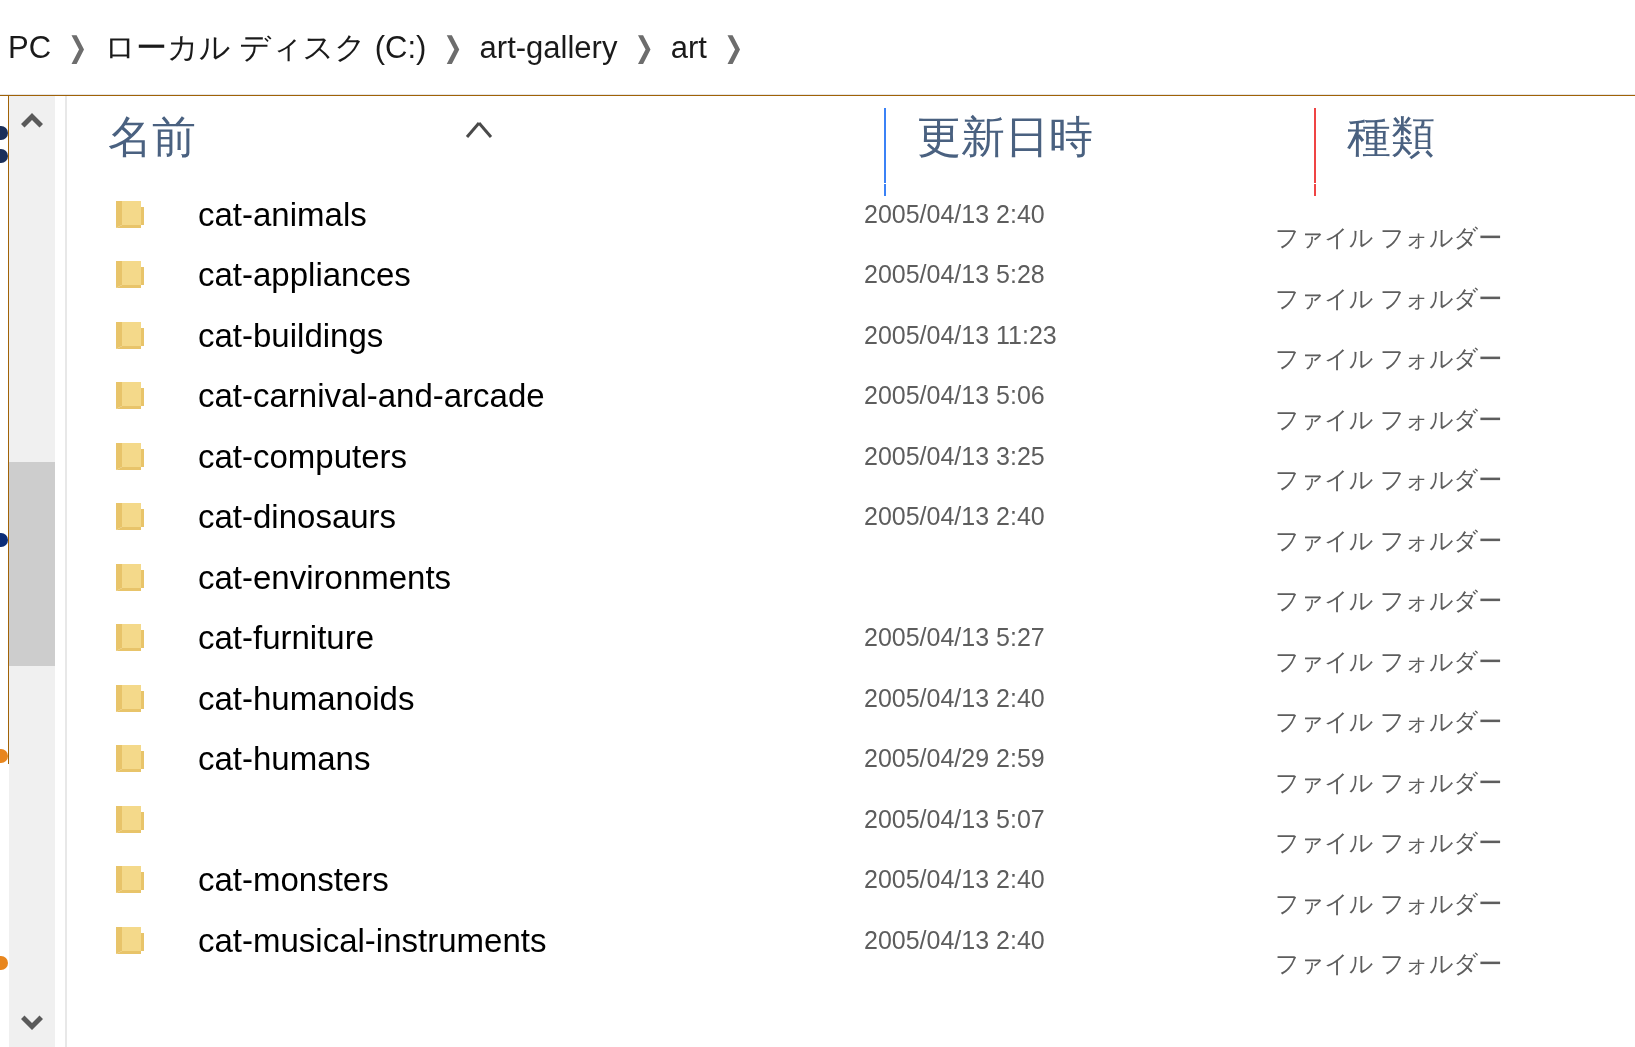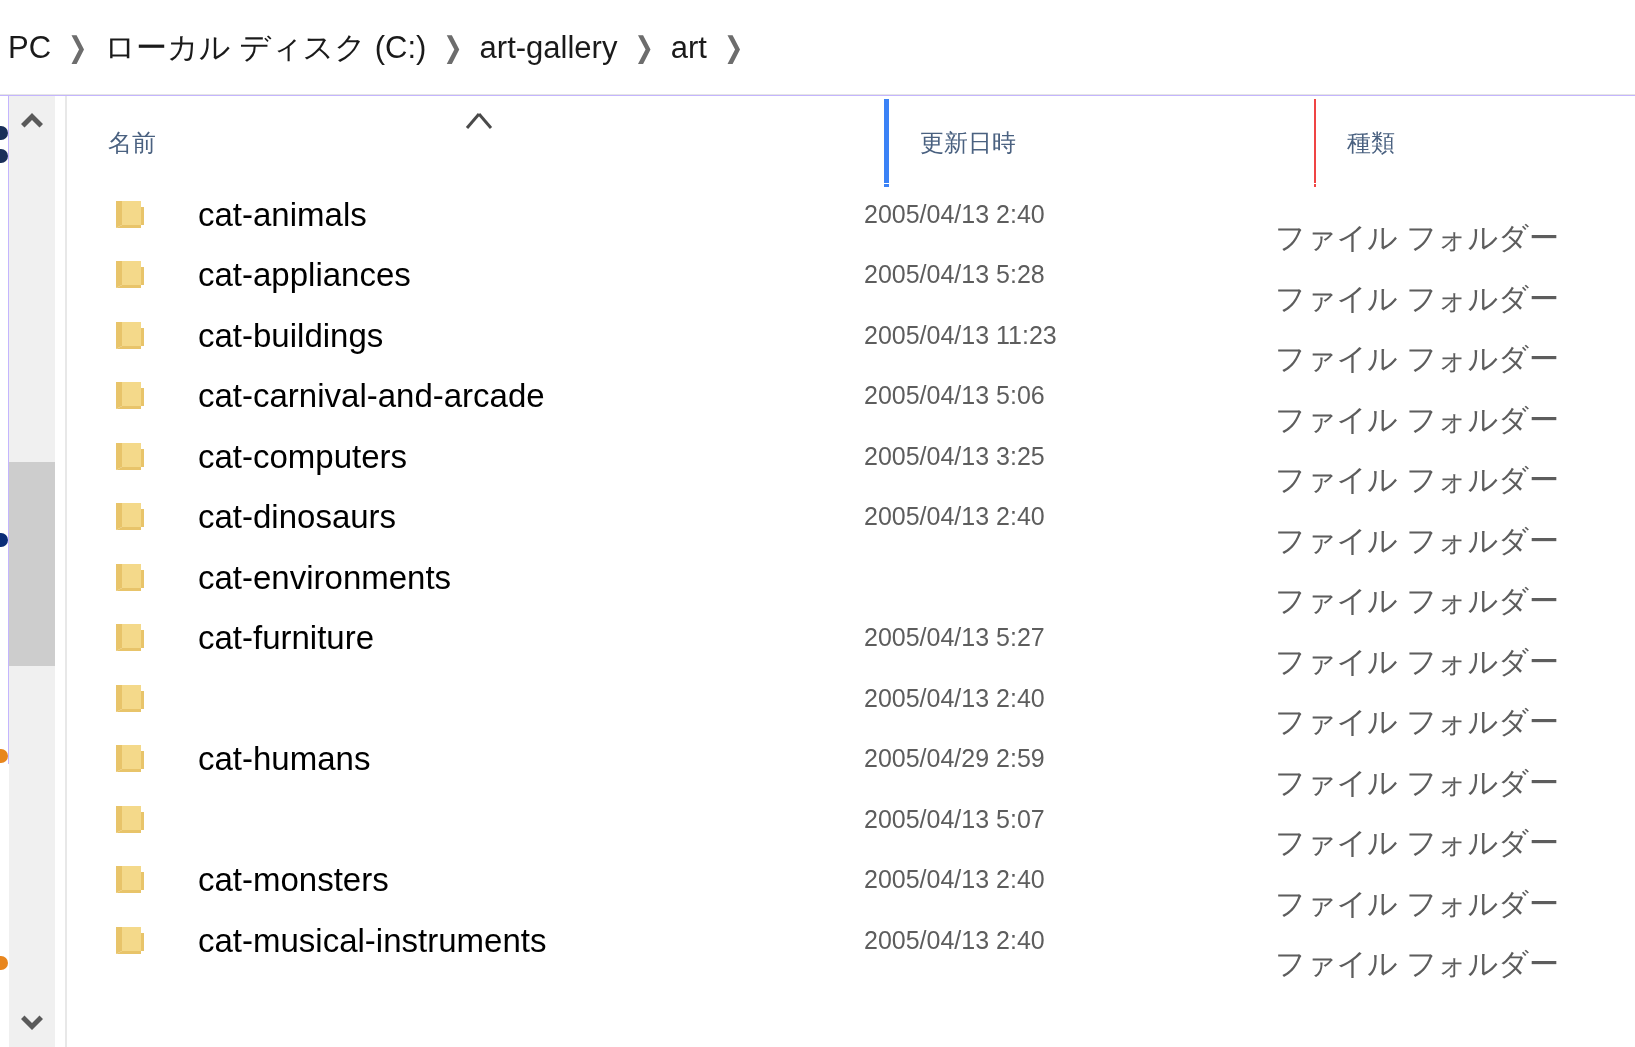--- a/index.html
+++ b/index.html
@@ -10,21 +10,21 @@
     height: 1047px;
     overflow: hidden;
     background: #ffffff;
     font-family: "Liberation Sans", "DejaVu Sans", sans-serif;
   }
 
   .window {
     position: relative;
     width: 1635px;
     height: 764px;
-    background: #c4b5fd;
+    background: #a16207;
     text-decoration: underline;
   }
 
   
   .addressbar {
     position: absolute;
     left: 0; top: 0;
     width: 1635px;
     height: 95px;
     background: #ffffff;
@@ -123,31 +123,30 @@
   }
 
   
   .colheader {
     position: relative;
     height: 88px;
     background: #ffffff;
   }
   .colhead {
     position: absolute;
-    top: 3px;
+    top: 12px;
     height: 88px;
     display: flex;
-    align-items: center;
-    font-size: 24px;
+    font-size: 44px;
     color: #4a6180;
     white-space: nowrap;
   }
   .colhead.name { left: 0;    width: 815px; padding-left: 41px; }
   .colhead.date { left: 817px; width: 430px; padding-left: 31px;
-                  border-left: 5px solid #3b82f6; }
+                  border-left: 2px solid #3b82f6; }
   .colhead.type { left: 1247px; width: 321px; padding-left: 31px;
                   border-left: 2px solid #ef4444; }
   .sort-caret {
     position: absolute;
     left: 397px; top: 10px;
     width: 30px; height: 22px;
   }
   .sort-caret svg { display: block; }
   .colheader-underline {
     position: absolute;
@@ -193,21 +192,21 @@
     width: 450px;
     font-size: 25px;
     color: #5d5d5d;
     white-space: nowrap;
     line-height: 1;
   }
   .cell-type {
     position: absolute;
     left: 1208px;
     width: 360px;
-    font-size: 30px;
+    font-size: 24px;
     color: #5d5d5d;
     white-space: nowrap;
     line-height: 1;
     margin-top: 48px;
   }
 </style>
 </head>
 <body>
 
 <div class="window">
@@ -397,20 +396,21 @@
         <div class="row">
           <div class="cell-name">
             <span class="folder-icon">
               <svg width="36" height="31" viewBox="0 0 36 31">
                 <path d="M3 2 L3 29 L9 26 L9 2 Z" fill="#e8c46a"></path>
                 <path d="M9 2 L28 2 L28 26 L9 26 Z" fill="#f4d98a"></path>
                 <path d="M28 8 L31 8 L31 26 L28 26 Z" fill="#e8c46a"></path>
                 <path d="M3 29 L9 26 L28 26 L28 29 Z" fill="#e8c46a"></path>
               </svg>
             </span>
+            <span class="name-text">cat-humanoids</span>
           </div>
           <div class="cell-date">2005/04/13 2:40</div>
           <div class="cell-type">ファイル フォルダー</div>
         </div>
         <div class="row">
           <div class="cell-name">
             <span class="folder-icon">
               <svg width="36" height="31" viewBox="0 0 36 31">
                 <path d="M3 2 L3 29 L9 26 L9 2 Z" fill="#e8c46a"></path>
                 <path d="M9 2 L28 2 L28 26 L9 26 Z" fill="#f4d98a"></path>

